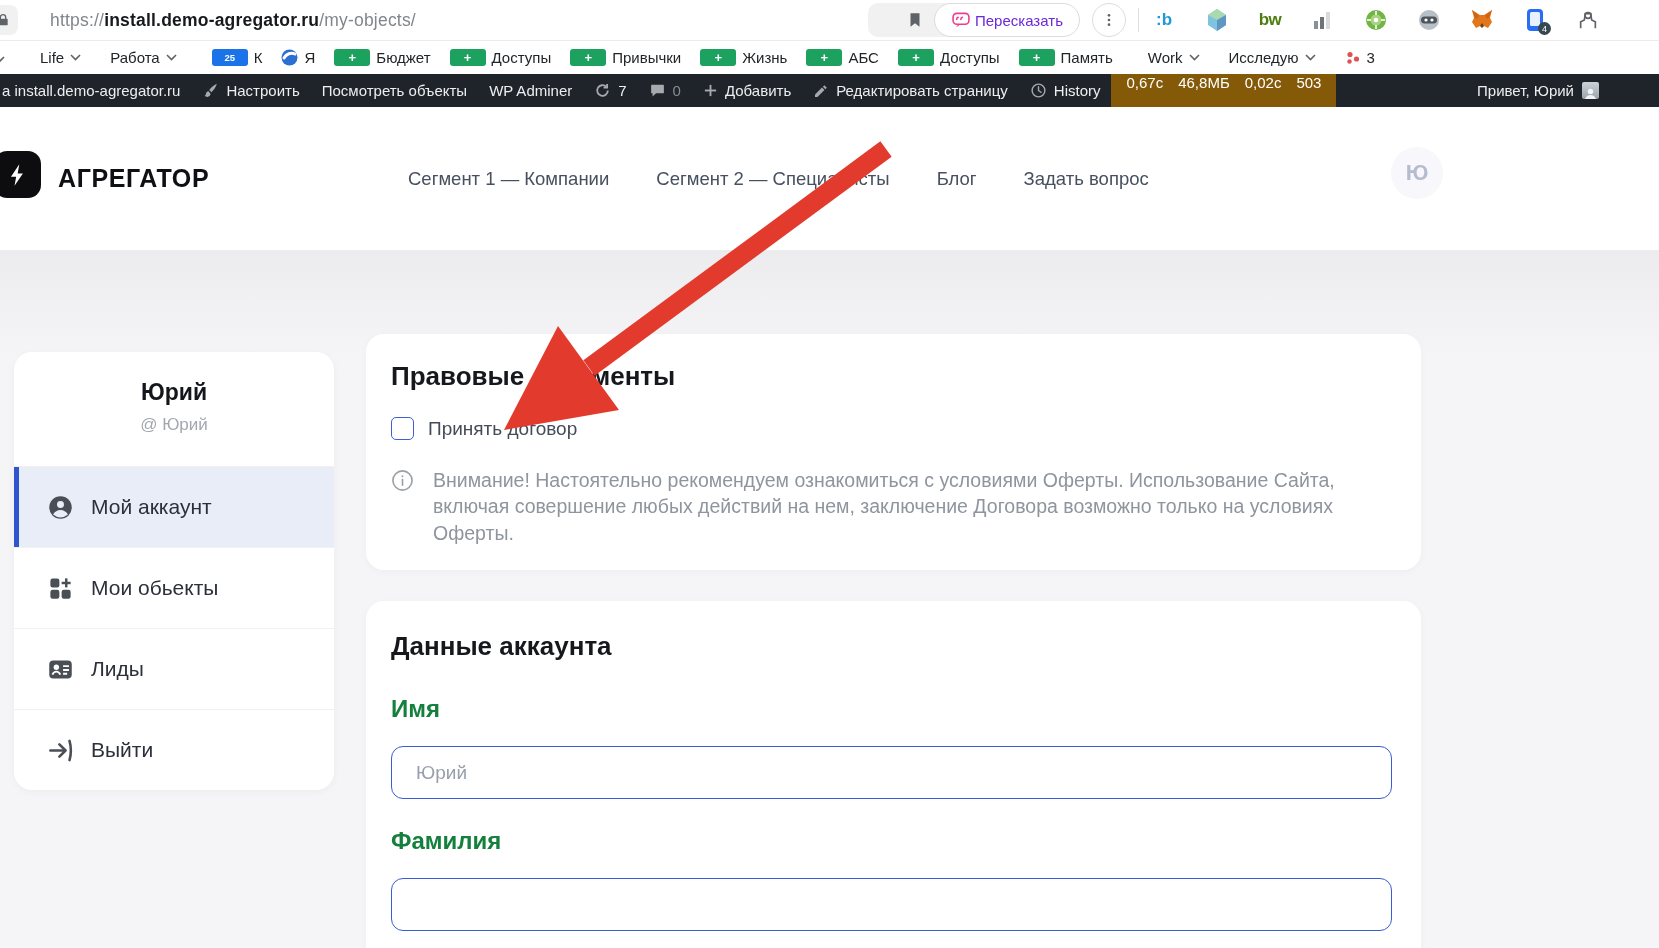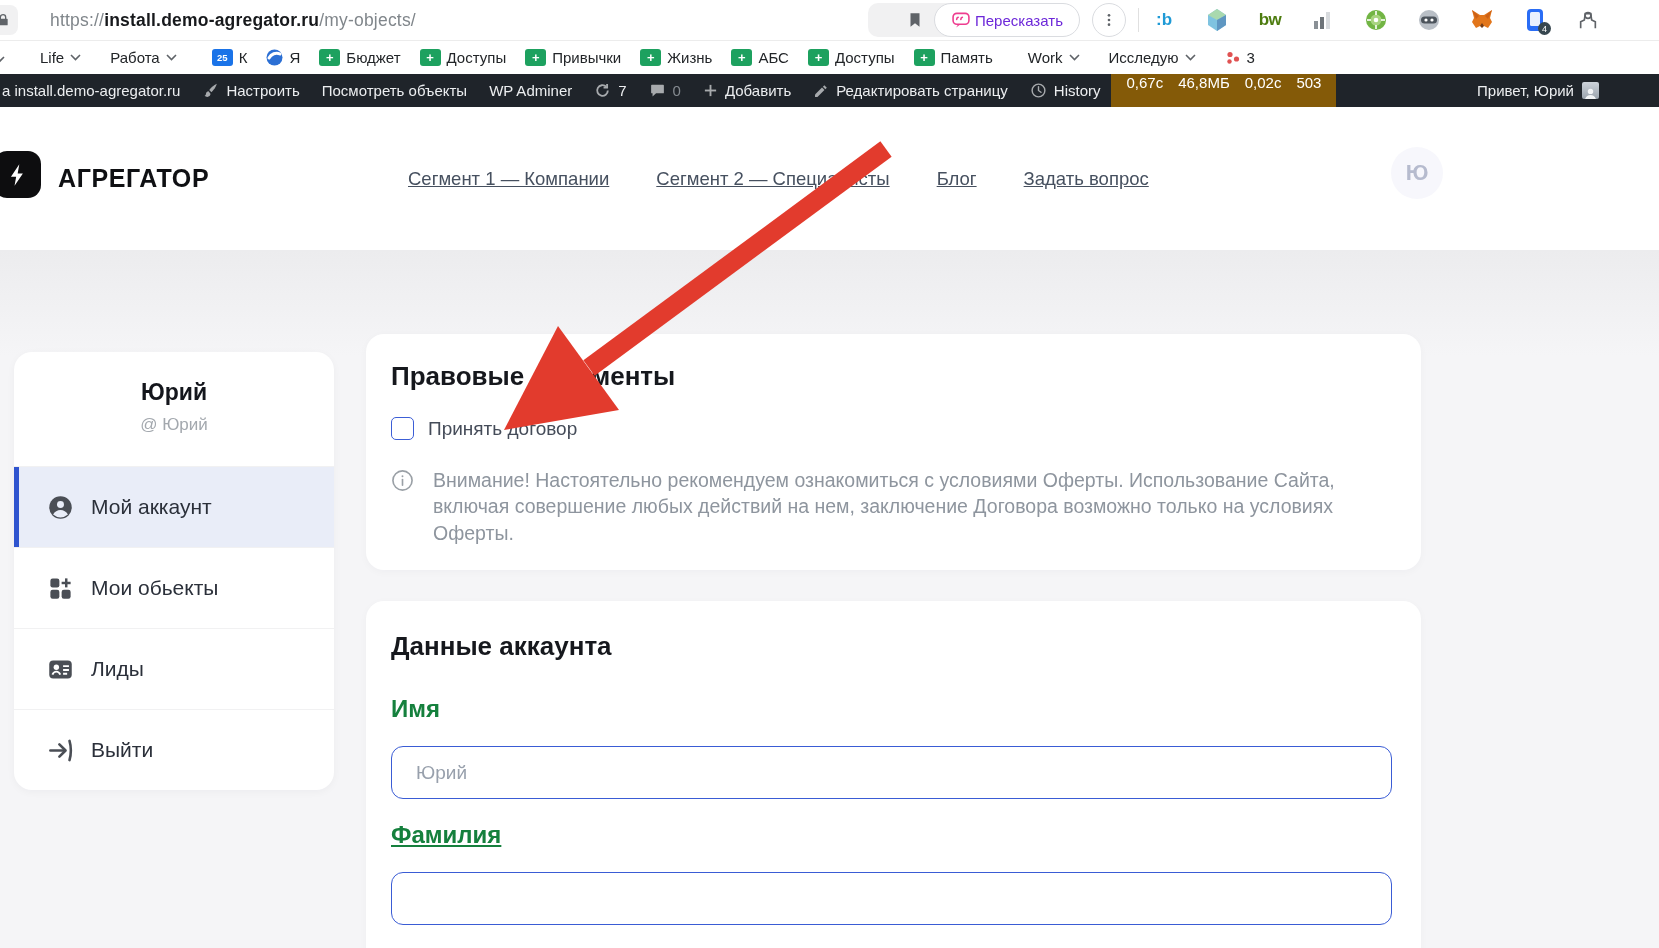--- a/index.html
+++ b/index.html
@@ -17,40 +17,40 @@
   .omni-divider { position:absolute; left:1138px; top:8px; width:1px; height:24px; background:#e0e0e0; }
   .ext-row { position:absolute; left:1152px; top:0; height:40px; display:flex; align-items:center; gap:29px; }
   .ext { width:24px; height:24px; display:flex; align-items:center; justify-content:center; position:relative; }
   .ext-b { color:#1f9ad6; font-weight:bold; font-size:17px; }
   .ext-bw { color:#4d7c0f; font-weight:bold; font-size:17px; letter-spacing:-.5px; }
   .badge4 { position:absolute; right:-4px; bottom:-3px; min-width:13px; height:13px; border-radius:7px; background:#37474f; color:#fff; font-size:9px; display:flex; align-items:center; justify-content:center; padding:0 2px; }
 
   
   .bookmarksbar { position:absolute; top:40px; left:0; right:0; height:34px; background:#fff; border-top:1px solid #ececec; display:flex; align-items:center; gap:19px; font-size:15px; color:#222528; padding-left:0; }
   .bm { display:flex; align-items:center; gap:6px; white-space:nowrap; }
-  .bm .fav { width:21px; height:17px; border-radius:3px; display:flex; align-items:center; justify-content:center; }
+  .bm .fav { width:36px; height:17px; border-radius:3px; display:flex; align-items:center; justify-content:center; }
   .fav-cal { background:#1a73e8; color:#fff; font-size:9.5px; font-weight:bold; }
   .fav-sheet { background:#1da15f; color:#fff; font-size:13px; font-weight:bold; line-height:1; }
   .lead-chev { margin-left:-6px; }
   .sp1 { margin-left:16px; } .sp2 { margin-left:10px; }
 
   
   .adminbar { position:absolute; top:74px; left:0; right:0; height:33px; background:#1f242a; color:#eceef0; display:flex; align-items:center; font-size:15px; }
   .ab-item { display:flex; align-items:center; gap:7px; padding:8px 11px; height:33px; white-space:nowrap; }
   .ab-site { padding-left:2px; }
   .ab-dim { color:#858b91; }
   .qm-box { display:flex; align-items:flex-start; gap:15px; padding:0 15px; height:33px; background:#845a08; color:#fff; }
   .ab-right { margin-left:auto; display:flex; align-items:center; gap:8px; padding-right:60px; }
   .ab-avatar { width:17px; height:17px; border-radius:2px; background:linear-gradient(#cdd3da,#9aa3ad); display:flex; align-items:flex-end; justify-content:center; overflow:hidden; }
 
   
   .siteheader { position:absolute; top:107px; left:0; right:0; height:143px; background:#fff; }
   .logo-sq { position:absolute; left:-6px; top:44px; width:47px; height:47px; background:#0d0d0f; border-radius:13px; display:flex; align-items:center; justify-content:center; }
   .brand { position:absolute; left:58px; top:0; height:143px; display:flex; align-items:center; font-size:25px; font-weight:bold; color:#0f1013; letter-spacing:.6px; }
-  .nav { position:absolute; left:408px; top:0; height:143px; display:flex; align-items:center; gap:47px; font-size:18.5px; color:#46505f;text-decoration:underline; }
+  .nav { position:absolute; left:408px; top:0; height:143px; display:flex; align-items:center; gap:47px; font-size:18.5px; color:#46505f; }
   .nav-item { cursor:pointer; }
   .hdr-avatar { position:absolute; left:1391px; top:40px; width:52px; height:52px; border-radius:50%; background:#f7f7fc; color:#b6bbce; font-size:22px; font-weight:bold; display:flex; align-items:center; justify-content:center; }
 
   
   .band { position:absolute; top:250px; left:0; right:0; height:105px; background:linear-gradient(#ececee,#f5f5f7); }
 
   
   .sidebar { position:absolute; left:14px; top:352px; width:320px; background:#fff; border-radius:18px; box-shadow:0 2px 8px rgba(25,25,50,.04); overflow:hidden; }
   .profile { height:114px; text-align:center; padding-top:27px; }
   .profile .nm { font-size:23px; font-weight:bold; color:#14161c; }
@@ -65,21 +65,21 @@
   .card-legal { left:366px; top:334px; width:1055px; height:236px; padding:27px 25px 0 25px; }
   .card-acct  { left:366px; top:601px; width:1055px; height:400px; padding:30px 25px 0 25px; }
   .h2 { font-size:26px; font-weight:bold; color:#16181d; }
   .chk-row { margin-top:25px; display:flex; align-items:center; gap:14px; }
   .chk { width:23px; height:23px; border:1.6px solid #3c5ed6; border-radius:5px; background:#fff; appearance:none; -webkit-appearance:none; cursor:pointer; }
   .chk-label { font-size:19px; color:#454c59; }
   .alert { margin-top:27px; display:flex; gap:19px; }
   .alert-text { width:952px; font-size:19.5px; line-height:1.35; color:#8e959e; }
   .fld-label { margin-top:33px; font-size:24px; font-weight:bold; color:#15803d; }
   .txt-input { display:block; margin-top:23px; width:1001px; height:53px; border:1.5px solid #3a5cd5; border-radius:12px; padding:0 24px; font-size:19px; color:#98a0ac; font-family:"Liberation Sans", sans-serif; outline:none; background:#fff; }
-  .fld-label.second { margin-top:22px;text-decoration:underline; }
+  .fld-label.second { margin-top:28px; }
 
   
   .arrow-svg { position:absolute; left:0; top:0; pointer-events:none; z-index:50; }
 </style>
 </head>
 <body>
 
 <div class="screen">
 
   <div class="omnibar">

